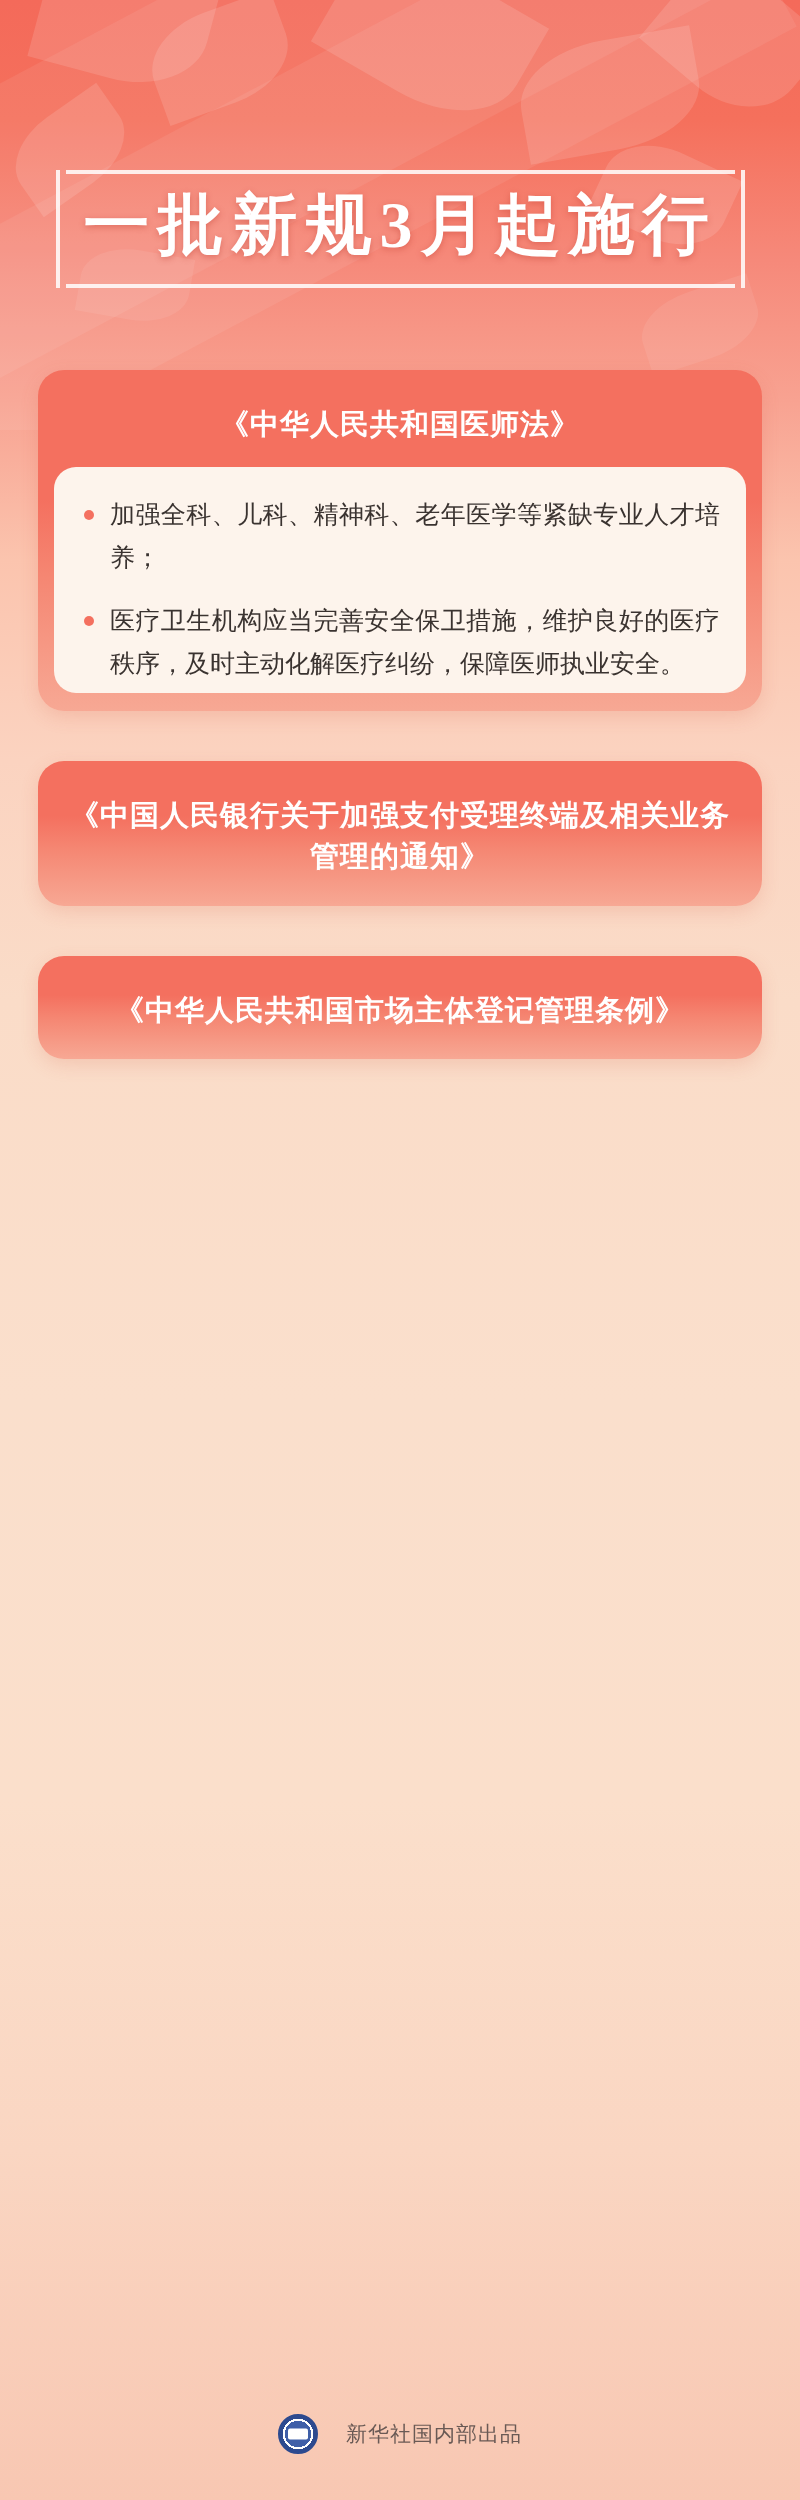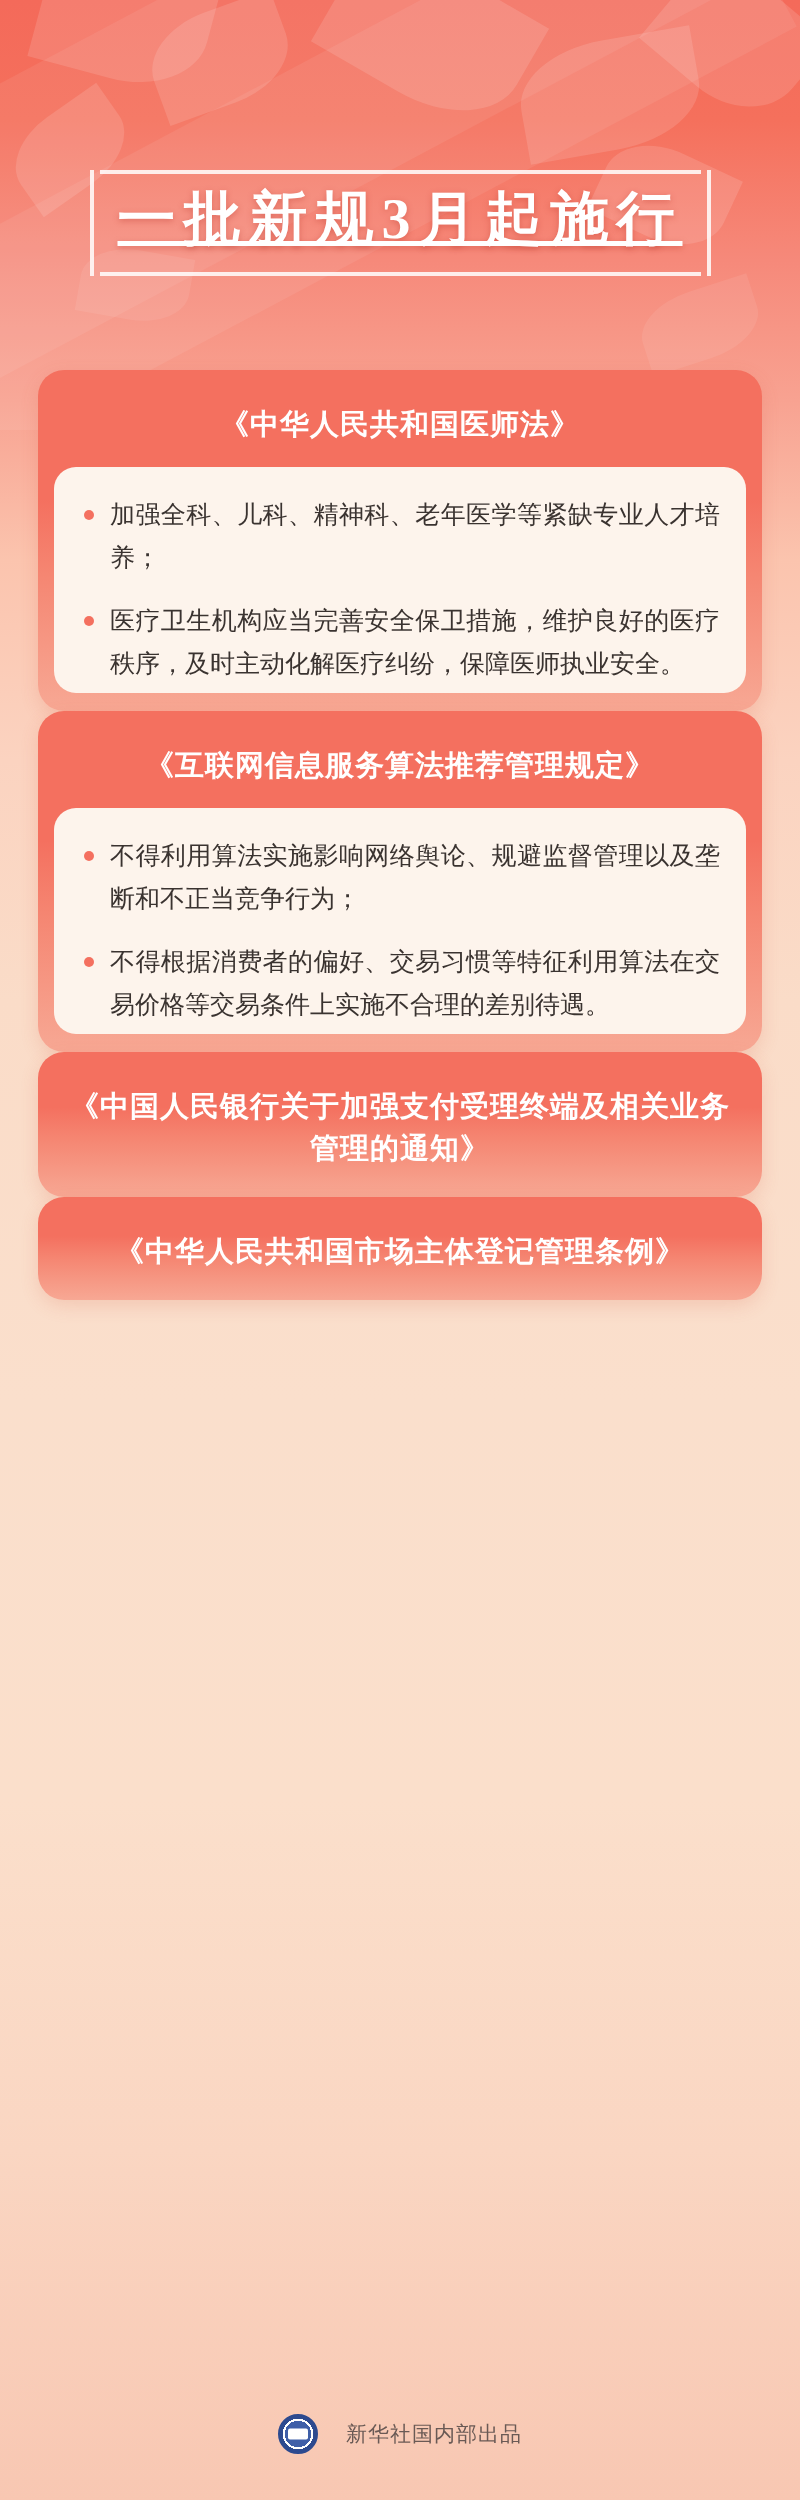--- a/index.html
+++ b/index.html
@@ -58,30 +58,29 @@
     position: absolute;
     top: 170px;
     left: 0;
     width: 800px;
     text-align: center;
     z-index: 5;
   }
   .title {
     display: inline-block;
     font-family: "Liberation Serif", "DejaVu Serif", serif;
-    font-size: 58px;
+    font-size: 66px;
     font-weight: bold;
     letter-spacing: 8px;
     color: #ffffff;
     text-shadow: 0 2px 6px rgba(180,40,30,0.35);
     padding: 6px 18px 14px 18px;
     border-top: 4px solid rgba(255,255,255,0.85);
     border-bottom: 4px solid rgba(255,255,255,0.85);
     position: relative;
-    text-decoration: underline;
   }
   .title::before, .title::after {
     content: "";
     position: absolute;
     top: -4px;
     bottom: -4px;
     width: 4px;
     background: rgba(255,255,255,0.85);
   }
   .title::before { left: -10px; }
@@ -90,20 +89,21 @@
   
   .cards {
     position: absolute;
     top: 370px;
     left: 38px;
     width: 724px;
     z-index: 4;
   }
   .card {
     position: relative;
+    margin-bottom: 50px;
     border-radius: 26px;
     background: linear-gradient(180deg, #f4705f 0%, #f4705f 38%, #f58672 60%, #f7a894 100%);
     padding: 6px;
     box-shadow: 0 6px 18px rgba(216,96,72,0.18);
   }
   .card-head {
     padding: 28px 26px 22px 26px;
     text-align: center;
     font-family: "Liberation Serif", "DejaVu Serif", serif;
     font-size: 29px;
@@ -204,29 +204,20 @@
     <div class="card">
       <div class="card-head">《中华人民共和国医师法》</div>
       <div class="card-body">
         <ul class="points">
           <li>加强全科、儿科、精神科、老年医学等紧缺专业人才培养；</li>
           <li>医疗卫生机构应当完善安全保卫措施，维护良好的医疗秩序，及时主动化解医疗纠纷，保障医师执业安全。</li>
         </ul>
       </div>
     </div>
 
-    <div class="card">
-      <div class="card-head">《互联网信息服务算法推荐管理规定》</div>
-      <div class="card-body">
-        <ul class="points">
-          <li>不得利用算法实施影响网络舆论、规避监督管理以及垄断和不正当竞争行为；</li>
-          <li>不得根据消费者的偏好、交易习惯等特征利用算法在交易价格等交易条件上实施不合理的差别待遇。</li>
-        </ul>
-      </div>
-    </div>
 
     <div class="card">
       <div class="card-head">《中国人民银行关于加强支付受理终端及相关业务管理的通知》</div>
     </div>
 
     <div class="card">
       <div class="card-head">《中华人民共和国市场主体登记管理条例》</div>
     </div>
 
   </div>

